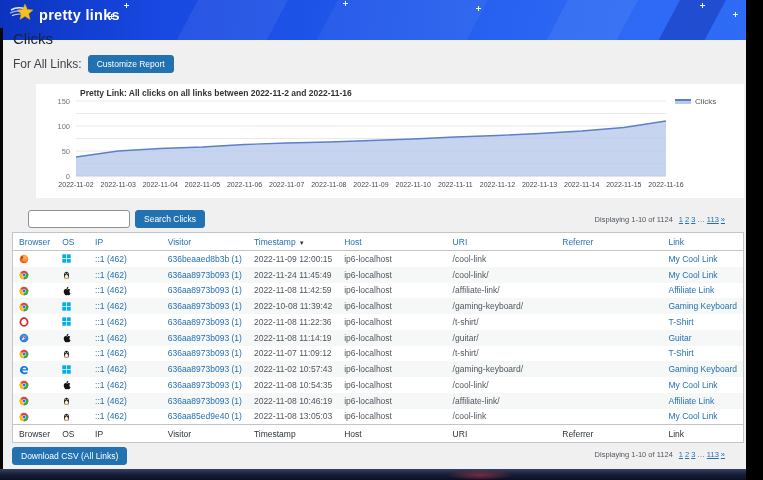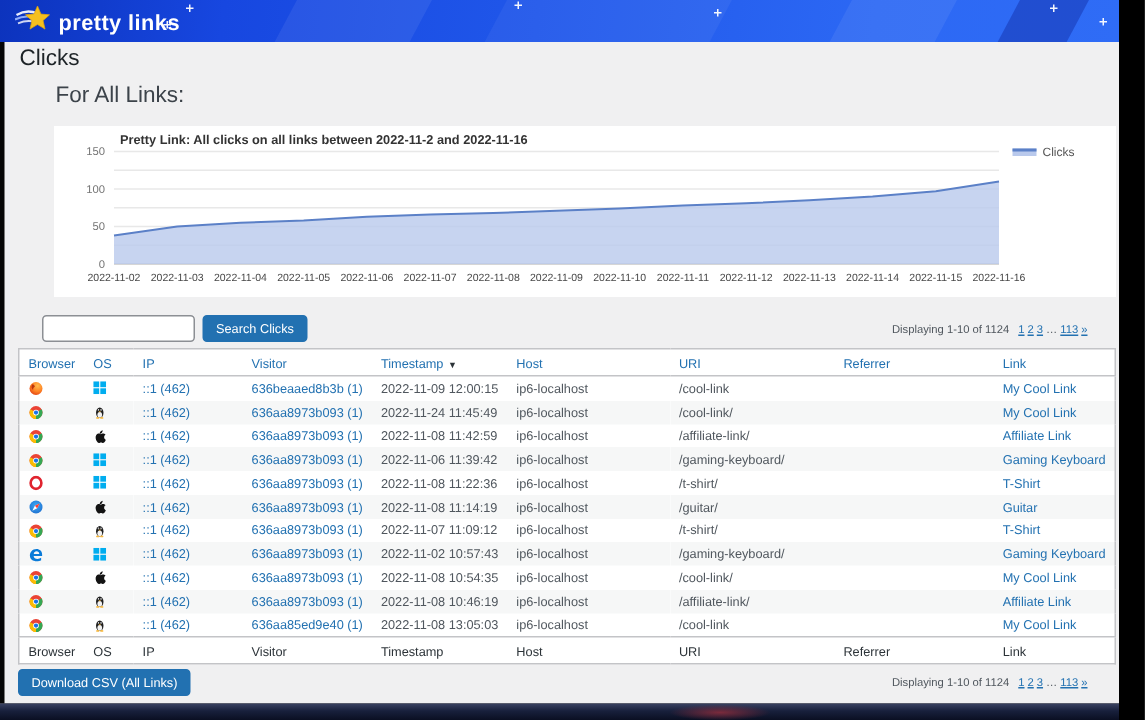--- a/index.html
+++ b/index.html
@@ -9,37 +9,37 @@
 
   
   .screen { position:absolute; left:0; top:0; width:746px; height:469px; background:#f0f0f1; }
   .left-strip { position:absolute; left:0; top:28px; width:3px; height:441px; background:#060606; }
   .right-gutter { position:absolute; right:0; top:0; width:17px; height:480px; background:#000; }
   .bottom-bar { position:absolute; left:0; top:469px; width:746px; height:11px;
     background: radial-gradient(ellipse 45px 7px at 480px 6px, rgba(140,45,60,.85), rgba(140,45,60,0) 75%),
                 linear-gradient(180deg,#3a4262 0%, #18203c 45%, #0a0f22 100%); }
 
   
-  .banner { position:absolute; left:0; top:0; width:746px; height:28px; overflow:hidden;
+  .banner { position:absolute; left:0; top:0; width:746px; height:40px; overflow:hidden;
     background: linear-gradient(97deg,#0c33bd 0%, #1747e0 20%, #2057ea 48%, #2c68f4 78%, #2f6cf6 100%); }
   .banner .streak { position:absolute; top:-10px; height:50px; background:rgba(255,255,255,.07); transform:skewX(-28deg); }
   .banner .streak.s1 { left:190px; width:90px; }
   .banner .streak.s2 { left:330px; width:150px; background:rgba(255,255,255,.05); }
   .banner .streak.s3 { left:560px; width:70px; }
   .banner .streak.s4 { left:672px; width:46px; background:rgba(9,25,140,.35); }
   .sparkle { position:absolute; width:5px; height:5px;
     background: linear-gradient(#fff,#fff) center/1.2px 100% no-repeat,
                 linear-gradient(#fff,#fff) center/100% 1.2px no-repeat; opacity:.95; }
   .logo { position:absolute; left:10px; top:3px; display:flex; align-items:center; gap:5px; }
   .logo-text { color:#fff; font-size:14.5px; font-weight:600; letter-spacing:.3px; }
 
   
   .page-title { position:absolute; left:13px; top:30px; font-size:15px; font-weight:500; color:#1d2327; }
   .filter-row { position:absolute; left:13px; top:55px; display:flex; align-items:center; gap:6px; }
-  .filter-label { font-size:15px; color:#3c434a;margin-left:24px; }
+  .filter-label { font-size:12px; color:#3c434a; }
   .btn { display:inline-block; background:#2271b1; border:1px solid #2271b1; color:#fff;
     font-size:8.5px; padding:3px 8px; border-radius:3px; cursor:pointer;
     font-family:"Liberation Sans","DejaVu Sans",sans-serif; }
 
   
   .chart-card { position:absolute; left:36px; top:84px; width:708px; height:114px; background:#fff; }
   .chart-title { position:absolute; left:44px; top:4px; font-size:8.5px; font-weight:bold; color:#333; }
   .chart-svg { position:absolute; left:0; top:9px; width:708px; height:105px; }
   .chart-svg .ytick { font-size:7.5px; fill:#757575; font-family:"Liberation Sans","DejaVu Sans",sans-serif; }
   .chart-svg .xtick { font-size:7px; fill:#474747; font-family:"Liberation Sans","DejaVu Sans",sans-serif; }
@@ -98,20 +98,21 @@
             <polygon points="15,1 17.3,6.4 23,6.9 18.7,10.7 20,16.4 15,13.3 10,16.4 11.3,10.7 7,6.9 12.7,6.4" fill="#f6c01e" stroke="#e2a60c" stroke-width="0.5"></polygon>
           </svg>
         </span>
         <span class="logo-text">pretty links</span>
       </div>
     </div>
 
     <h1 class="page-title">Clicks</h1>
     <div class="filter-row">
       <span class="filter-label">For All Links:</span>
+      <button class="btn">Customize Report</button>
     </div>
 
     <div class="chart-card">
       <div class="chart-title">Pretty Link: All clicks on all links between 2022-11-2 and 2022-11-16</div>
       <svg class="chart-svg" viewBox="0 0 708 105">
           <line x1="40" x2="630" y1="83" y2="83" stroke="#c9c9c9" stroke-width="1"></line>
           <line x1="40" x2="630" y1="70.5" y2="70.5" stroke="#e8e8e8" stroke-width="1"></line>
           <line x1="40" x2="630" y1="58" y2="58" stroke="#e8e8e8" stroke-width="1"></line>
           <line x1="40" x2="630" y1="45.5" y2="45.5" stroke="#e8e8e8" stroke-width="1"></line>
           <line x1="40" x2="630" y1="33" y2="33" stroke="#e8e8e8" stroke-width="1"></line>
@@ -255,21 +256,21 @@
                   <circle cx="6" cy="6" r="1.7" fill="#1a73e8"></circle>
                 </svg></span></td>
             <td><span class="tbl-icon"><svg viewBox="0 0 12 12" width="9" height="9">
                   <rect x="0.4" y="0.4" width="5.1" height="5.1" fill="#00adef"></rect>
                   <rect x="6.5" y="0.4" width="5.1" height="5.1" fill="#00adef"></rect>
                   <rect x="0.4" y="6.5" width="5.1" height="5.1" fill="#00adef"></rect>
                   <rect x="6.5" y="6.5" width="5.1" height="5.1" fill="#00adef"></rect>
                 </svg></span></td>
             <td class="lnk">::1 (462)</td>
             <td class="lnk">636aa8973b093 (1)</td>
-            <td>2022-11-06 11:39:42</td>
+            <td>2022-10-08 11:39:42</td>
             <td>ip6-localhost</td>
             <td>/gaming-keyboard/</td>
             <td></td>
             <td class="lnk">Gaming Keyboard</td>
           </tr>
           <tr>
             <td><span class="tbl-icon"><svg viewBox="0 0 12 12" width="10" height="10">
                   <ellipse cx="6" cy="6" rx="4.3" ry="4.7" fill="none" stroke="#e0242f" stroke-width="2.1"></ellipse>
                 </svg></span></td>
             <td><span class="tbl-icon"><svg viewBox="0 0 12 12" width="9" height="9">

